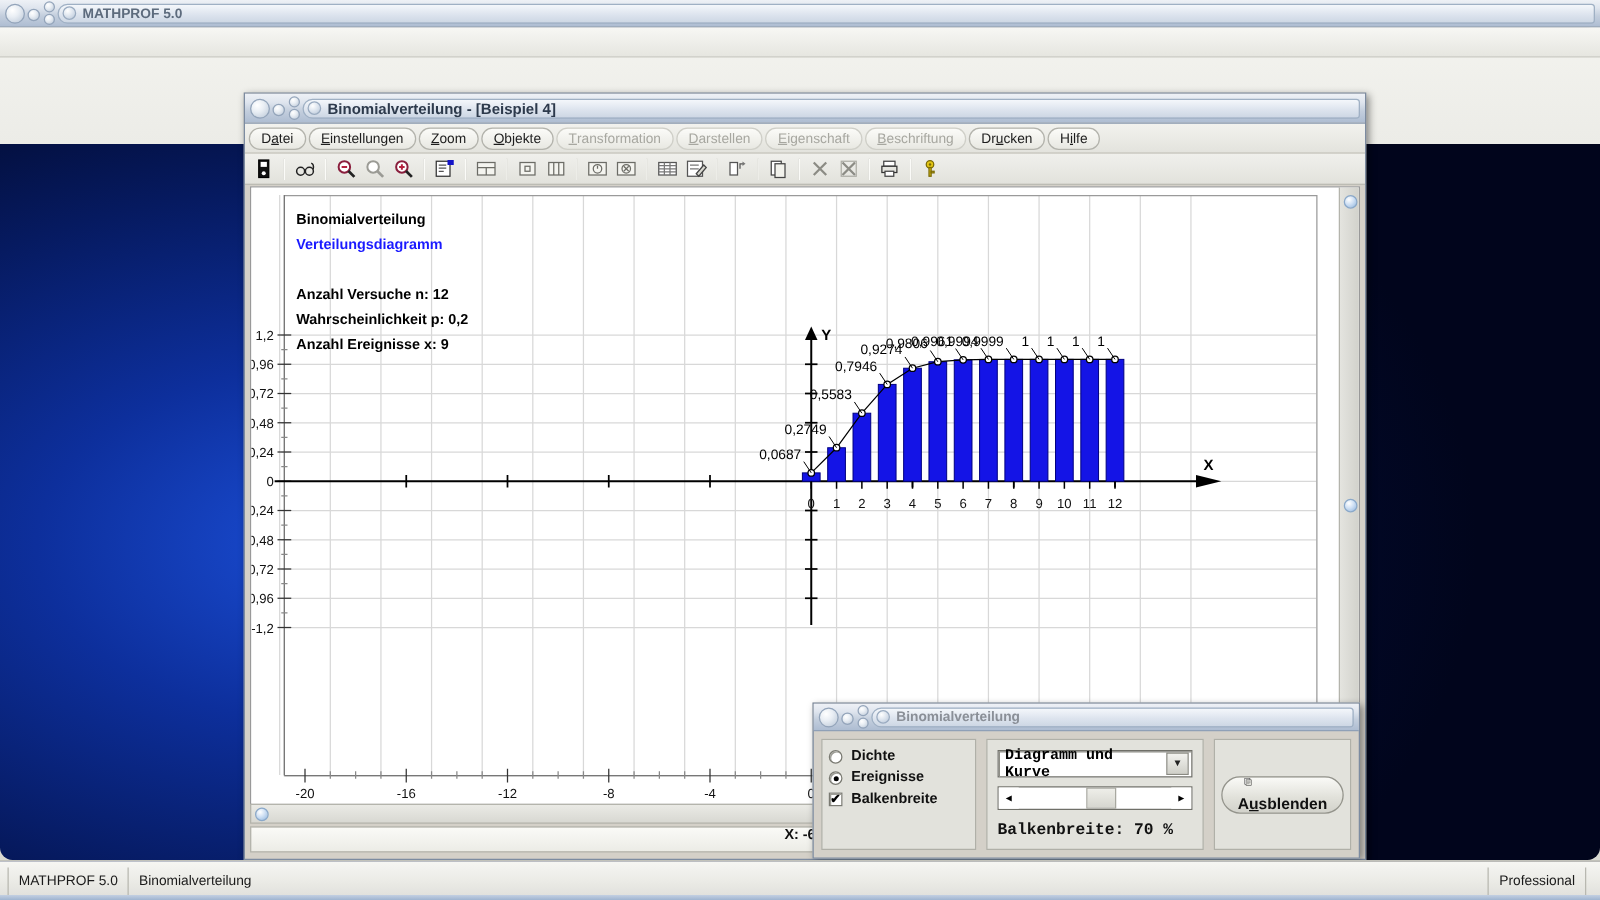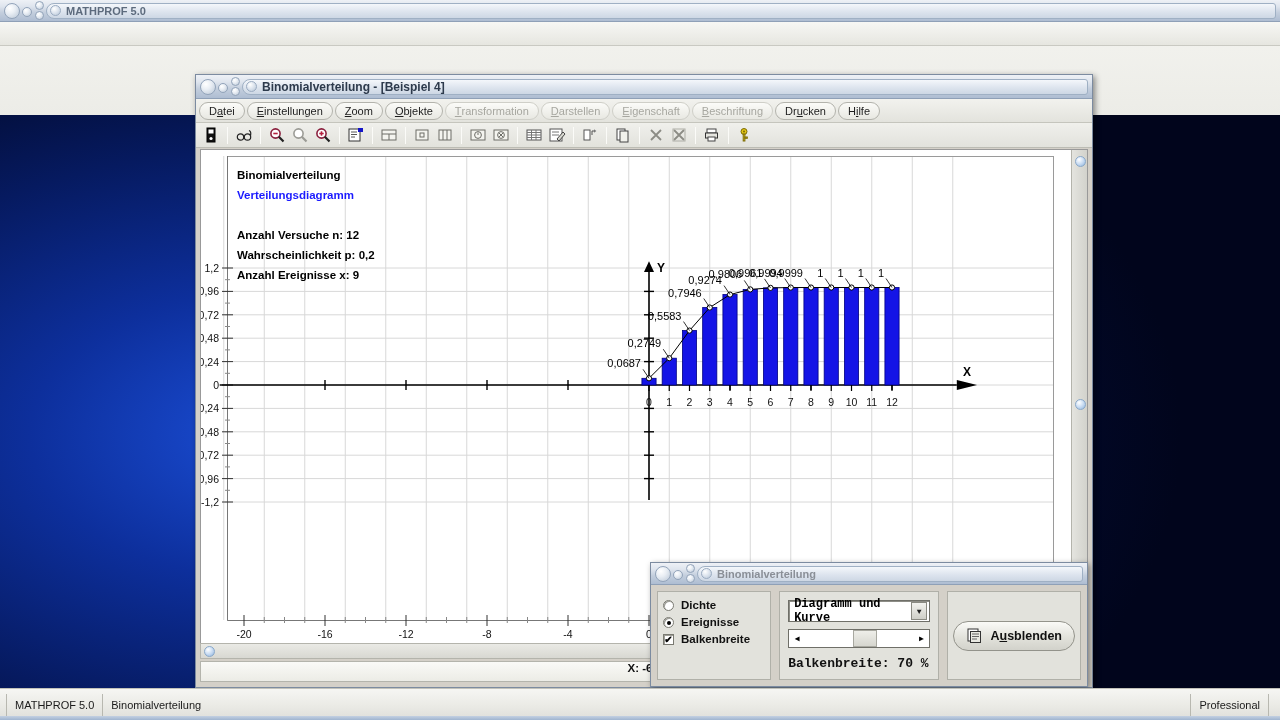--- a/index.html
+++ b/index.html
@@ -63,20 +63,21 @@
   .title-text {
     font-size: 11px; font-weight: bold; color: #5d6b7d;
     margin-left: 5px; white-space: nowrap;
   }
   #app-window .title-text { color: #5d6b7d; }
 
   #app-body {
     position: absolute; top: 22px; left: 0; right: 0; bottom: 0;
     background: linear-gradient(to bottom, #f3f3ef 0%, #ecece7 14%, transparent 14%),
       radial-gradient(ellipse 900px 520px at 22% 62%, #1b4fd8 0%, #0d2f9c 28%, #061a60 55%, #020a2e 78%, #01051c 100%);
+    border-radius: 10px;
   }
   #mdi-strip {
     position: absolute; left: 0; top: 0; width: 1280px; height: 24px;
     background: linear-gradient(to bottom, #f7f7f4, #e6e6e0);
     border-bottom: 1px solid #c9c9c2;
   }
 
   
   #child-window {
     position: absolute; left: 195px; top: 52px; width: 898px; height: 614px;
@@ -220,25 +221,25 @@
     border: 1px solid #6f6f68;
     display: flex; align-items: center; position: relative;
   }
   .sc-arrow { width: 16px; height: 17px; display: flex; align-items: center; justify-content: center;
     font-size: 8px; color: #000; background: #fff;}
   .sc-track { flex: 1; position: relative; height: 17px; }
   .sc-thumb { position: absolute; left: 44%; top: 0; width: 24px; height: 17px;
     background: linear-gradient(to bottom, #eeeee9, #d6d6cf); border: 1px solid #a8a8a0;}
   .balken { margin-top: 8px; font-size: 13px; font-weight: bold; color: #111; }
   .btn-ausblenden {
-    display: flex; align-items: center; gap: 7px;
+    display: flex; gap: 7px;
     height: 30px; padding: 0 12px;
     border: 1px solid #93938b; border-radius: 15px;
     background: linear-gradient(to bottom, #fafaf7, #e2e2db 55%, #d2d2cb);
-    font-size: 12.5px; font-weight: bold; color: #111;
+    font-size: 12.5px; font-weight: bold; color: #111; flex-direction: column;
   }
   .btn-ausblenden u { text-decoration: underline; }
 
   
   #statusbar {
     position: absolute; left: 0; bottom: 0; width: 1280px; height: 32px;
     background: linear-gradient(to bottom, #f6f6f3 0%, #eaeae5 55%, #dededa 100%);
     border-top: 1px solid #c2c2ba;
     display: flex; align-items: center;
   }

